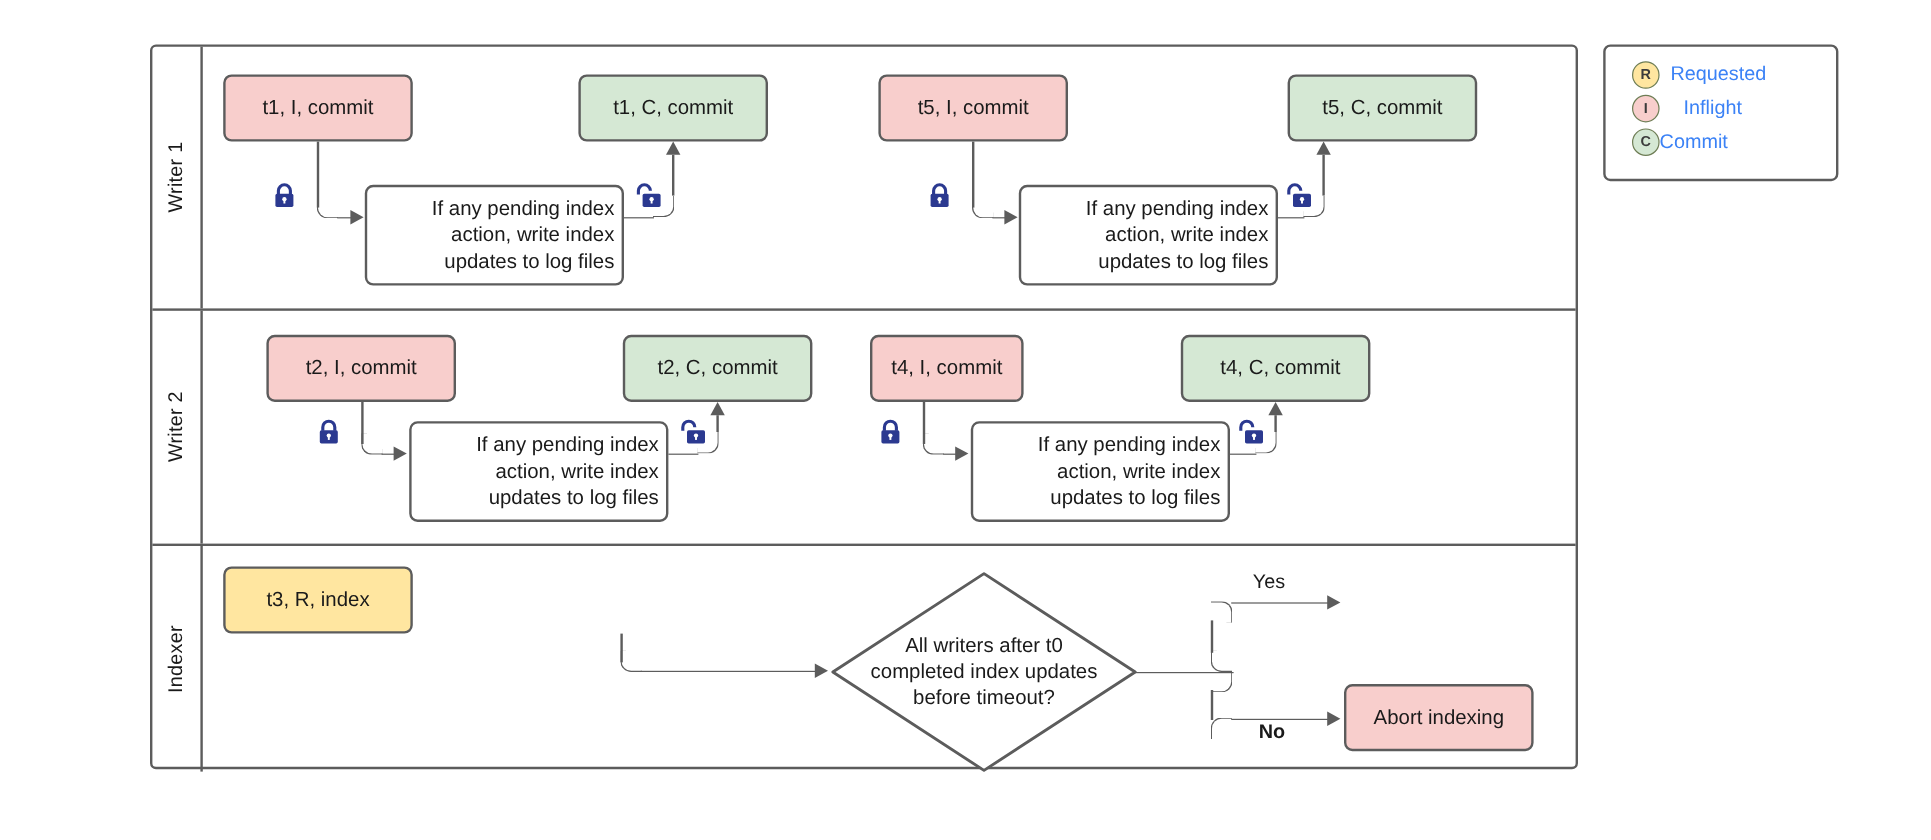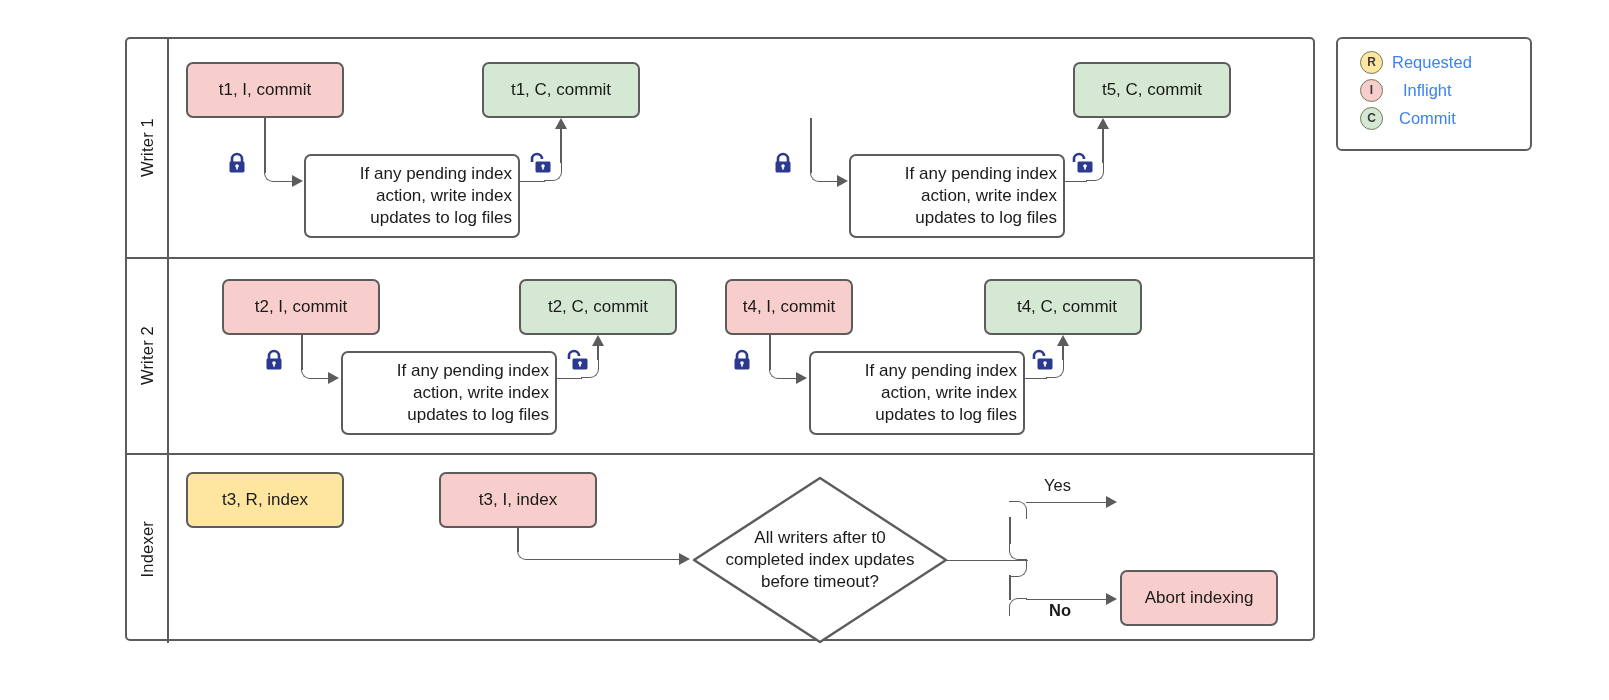--- a/index.html
+++ b/index.html
@@ -57,21 +57,21 @@
   #legend{position:absolute;left:1336px;top:37px;width:196px;height:114px;
           border:2.2px solid #5c5c5c;border-radius:6px;background:#fff;box-sizing:border-box;
           padding:10px 0 0 22px;}
   .lg-row{display:flex;align-items:center;height:26px;margin-bottom:2px;}
   .lg-badge{width:21px;height:21px;border-radius:50%;border:1.8px solid #6e7d55;
             display:flex;align-items:center;justify-content:center;
             font-size:12px;font-weight:bold;color:#3b3b3b;flex:0 0 auto;}
   .lg-label{font-size:16.5px;color:#3b82f6;margin-left:9px;}
   .lg-r .lg-label{margin-left:9px;}
   .lg-i .lg-label{margin-left:20px;}
-  .lg-c .lg-label{margin-left:16px;}
+  .lg-c .lg-label{margin-left:0;}
 </style>
 </head>
 <body>
 
 <div id="pool">
 
   <div class="lane" style="top:0;height:218px;">
     <div class="lane-head">
       <span>Writer 1</span>
     </div>
@@ -102,20 +102,21 @@
       <div class="arw arw-u" style="left:385.7px;top:79px;"></div>
       <div class="lock" style="left:360px;top:112px;">
         <svg viewBox="0 0 22 24">
             <path d="M3 11 V8 a5 5 0 0 1 10 0" fill="none" stroke="#2b3990" stroke-width="2.6"></path>
             <rect x="6.5" y="10.5" width="15" height="11" rx="1.4" fill="#2b3990"></rect>
             <circle cx="14" cy="15" r="1.8" fill="#fff"></circle>
             <rect x="13.2" y="15" width="1.6" height="3.6" fill="#fff"></rect>
           </svg>
       </div>
 
+      <div class="node n-pink" style="left:563px;top:23px;width:158px;height:56px;">t5, I, commit</div>
 
       <div class="node n-white" style="left:680px;top:115px;width:216px;height:84px;">If any pending index action, write index updates to log files</div>
 
       <div class="ln lnv" style="left:641px;top:79px;width:1.8px;height:55px;"></div>
       <div class="corner c-bl" style="left:641px;top:125px;width:18px;height:18px;"></div>
       <div class="ln lnh" style="left:658px;top:141.5px;width:11px;height:1.8px;"></div>
       <div class="arw arw-r" style="left:668px;top:136px;"></div>
       <div class="lock" style="left:603px;top:112px;">
         <svg viewBox="0 0 22 24">
             <path d="M6 11 V8 a5 5 0 0 1 10 0 V11" fill="none" stroke="#2b3990" stroke-width="2.6"></path>
@@ -217,21 +218,20 @@
   </div>
 
   <div class="lane" style="top:414px;height:190px;">
     <div class="lane-head">
       <span>Indexer</span>
     </div>
     <div class="lane-body">
 
       <div class="node n-yellow" style="left:17px;top:17px;width:158px;height:56px;">t3, R, index</div>
 
-      <div class="node n-pink" style="left:270px;top:17px;width:158px;height:56px;">t3, I, index</div>
 
       <div class="ln lnv" style="left:348px;top:73px;width:1.8px;height:24px;"></div>
       <div class="corner c-bl" style="left:348px;top:87px;width:18px;height:18px;"></div>
       <div class="ln lnh" style="left:365px;top:103.5px;width:146px;height:1.8px;"></div>
       <div class="arw arw-r" style="left:510px;top:98px;"></div>
 
       <div class="diamond-wrap" style="left:522px;top:20px;width:258px;height:170px;">
         <svg width="258" height="170" viewBox="0 0 258 170" aria-hidden="true">
           <polygon points="129,3 255,85 129,167 3,85" fill="#ffffff" stroke="#5c5c5c" stroke-width="2.4" stroke-linejoin="round"></polygon>
         </svg>

